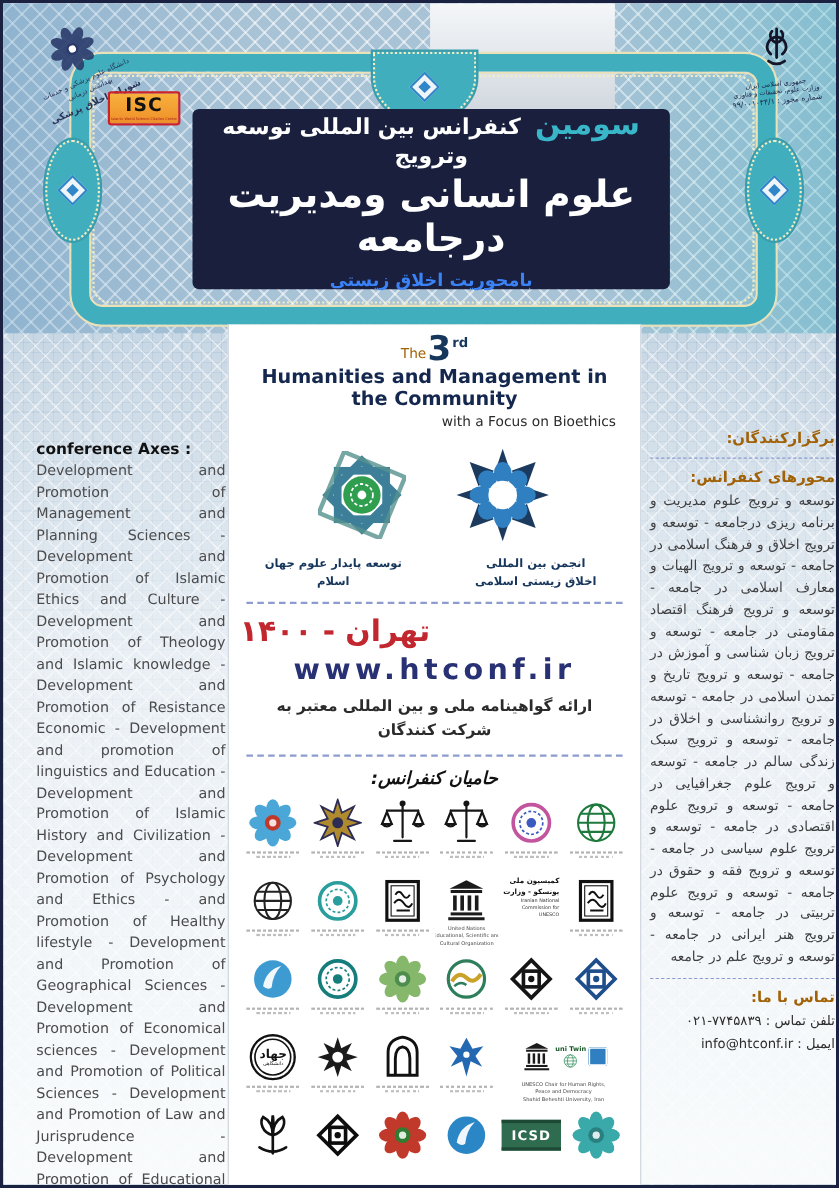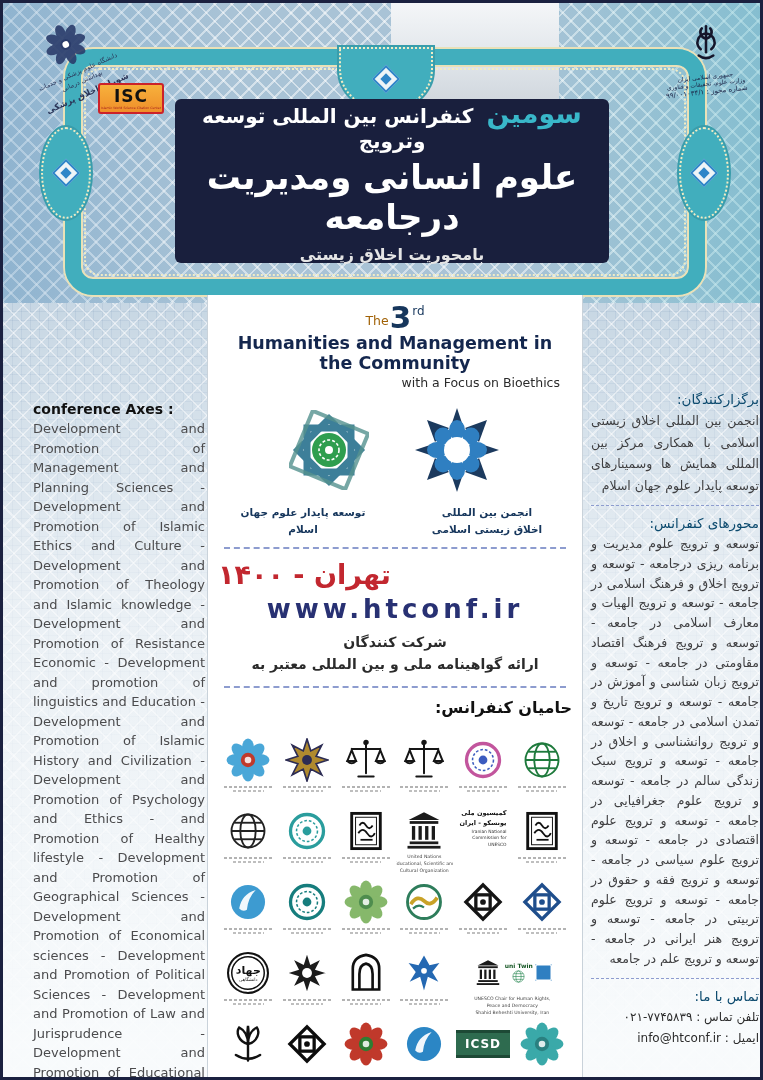--- a/index.html
+++ b/index.html
@@ -67,21 +67,21 @@
   
   .banner{
     position:absolute; left:172px; top:96px; width:434px; height:164px;
     background:#191f3d; border-radius:6px; direction:rtl;
     display:flex; flex-direction:column; align-items:center; justify-content:center;
     text-align:center; padding:6px 14px;
   }
   .banner-l1{ font-size:20px; font-weight:bold; color:#fff; letter-spacing:0; }
   .banner-l1 .accent{ color:#39b7c9; font-size:27px; margin-left:6px; }
   .banner-l2{ font-size:34px; font-weight:bold; color:#fff; margin-top:4px; }
-  .banner-l3{ font-size:16px; font-weight:bold; color:#e5e5e5; margin-top:8px;text-align:right; }
+  .banner-l3{ font-size:16px; font-weight:bold; color:#3b82f6; margin-top:8px;text-align:right; }
 
   
   .stamp{
     position:absolute; left:16px; top:18px; width:108px;
     transform:rotate(-24deg); text-align:center; color:#2b3558;
   }
   .stamp .ln1{ font-size:6.5px; line-height:1.5; }
   .stamp .ln2{ font-size:8.5px; font-weight:bold; margin-top:2px; }
 
   .isc{
@@ -105,36 +105,36 @@
   
   .panel{
     position:absolute; left:204px; top:292px; width:376px; height:785px;
     background:#fff; border:1px solid #c9d2da; border-top:none;
     padding:10px 10px 4px 10px;
   }
   .etitle{ padding:0 4px; color:#222; }
   .etitle .row1{ display:flex; align-items:flex-end; justify-content:center; line-height:1; }
   .etitle .the{ font-size:12.5px; padding-bottom:2px; color:#a16207; }
   .etitle .num{ font-size:31px; font-weight:bold; color:#16365c; line-height:.8; margin:0 1px; }
-  .etitle .ord{ font-size:12px; font-weight:normal; color:#16365c; align-self:flex-start; }
+  .etitle .ord{ font-size:12px; font-weight:bold; color:#16365c; align-self:flex-start; }
   .etitle .rest{ font-size:12.5px; padding-bottom:2px; margin-left:2px; color:#2b2b2b; }
   .etitle .row2{ text-align:center; font-size:17.5px; font-weight:bold; color:#14274e; margin-top:3px; }
   .etitle .row3{ text-align:right; font-size:12.5px; color:#2b2b2b; margin-top:2px; padding-right:8px; }
 
   .orglogos{ display:flex; justify-content:center; align-items:center; gap:44px; margin-top:16px; }
   .orgcaps{ display:flex; justify-content:center; gap:34px; margin-top:10px; direction:rtl; }
   .orgcap{ width:150px; text-align:center; font-size:10.5px; font-weight:bold; color:#16365c; line-height:1.6; }
 
   .dashsep{ border-top:2px dashed #8d9ccf; margin:10px 6px; height:0; }
 
   .tehran{ direction:rtl; text-align:left; font-size:27px; font-weight:bold; color:#c2272f; margin-top:2px; }
   .website{ text-align:center; font-size:26px; font-weight:bold; color:#283173; letter-spacing:4px; margin-top:4px; }
   .cert{ direction:rtl; text-align:center; font-size:14px; font-weight:bold; color:#2b2b2b; line-height:1.55; margin-top:8px; }
 
-  .sptitle{ direction:rtl; font-size:16px; font-weight:bold; color:#111; margin:4px 0 18px 0; }
+  .sptitle{ direction:rtl; text-align:center; font-size:16px; font-weight:bold; color:#111; margin:4px 0 6px 0;font-style:italic; }
 
   
   .grid{
     display:grid; grid-template-columns:repeat(6,1fr); gap:4px 2px; padding:2px 2px;
   }
   .sp-cell{ display:flex; flex-direction:column; align-items:center; justify-content:flex-start; height:67px; overflow:hidden; }
   .sp-cell.wide{ grid-column:span 2; }
   .sp-logo{ height:46px; display:flex; align-items:center; justify-content:center; gap:2px; }
   .sq{ width:85%; height:2px; margin-top:3px; opacity:.65;
        background:repeating-linear-gradient(90deg,#8a8a8a 0 3px, transparent 3px 5px); }
@@ -160,21 +160,21 @@
   
   .leftcol{
     position:absolute; left:30px; top:398px; width:172px; color:#4b4b4d;
   }
   .leftcol h3{ font-size:14px; color:#111; margin-bottom:2px; font-weight:bold; }
   .leftcol p{ font-size:13px; line-height:1.5; text-align:justify; }
 
   .rightcol{
     position:absolute; left:588px; top:388px; width:168px; direction:rtl; color:#3f3f41;
   }
-  .rightcol h3{ font-size:13.5px; color:#0c4a6e; font-weight:normal; margin-bottom:3px; }
+  .rightcol h3{ font-size:13.5px; color:#a16207; font-weight:bold; margin-bottom:3px; }
   .rightcol .body{ font-size:12.5px; line-height:1.72; text-align:justify; }
   .rightcol .body.axes{ line-height:1.58; }
   .rightcol .sep{ border-top:1.5px dashed #8d9ccf; margin:9px 0; }
   .contact-line{ font-size:12px; line-height:1.8; color:#2b2b2b; }
   .contact-line .val{ direction:ltr; unicode-bidi:embed;margin-top:32px; }
 </style>
 </head>
 <body>
 
 <div class="poster">
@@ -305,22 +305,22 @@
       <div class="orgcap">
         <div>توسعه پایدار علوم جهان اسلام</div>
       </div>
     </div>
 
     <div class="dashsep"></div>
 
     <div class="tehran">تهران - ۱۴۰۰</div>
     <div class="website">www.htconf.ir</div>
     <div class="cert">
+      <div>ارائه گواهینامه ملی و بین المللی معتبر به</div>
       <div>شرکت کنندگان</div>
-      <div>ارائه گواهینامه ملی و بین المللی معتبر به</div>
     </div>
 
     <div class="dashsep"></div>
 
     <div class="sptitle">حامیان کنفرانس:</div>
 
     <div class="grid">
         <div class="sp-cell">
           <div class="sp-logo">
             <svg xmlns="http://www.w3.org/2000/svg" width="44" height="44" viewBox="0 0 40 40">
@@ -468,21 +468,21 @@
             </svg>
           </div>
           <div class="capln">United Nations</div>
           <div class="capln">Educational, Scientific and</div>
           <div class="capln">Cultural Organization</div>
         </div>
         <div class="sp-cell">
           <div class="sp-logo" style="height: auto;">
             <div class="natcom">
           <div class="fa">کمیسیون ملی</div>
-              <div class="fa">یونسکو - ایران</div>
+              <div class="fa">یونسکو - وزارت</div>
           <div class="en">Iranian National<br>Commission for<br>UNESCO</div>
             </div>
           </div>
         </div>
         <div class="sp-cell">
           <div class="sp-logo">
             <svg xmlns="http://www.w3.org/2000/svg" width="44" height="44" viewBox="0 0 40 40">
               <rect x="7" y="4" width="26" height="32" fill="none" stroke="#111111" stroke-width="2.6"></rect>
       <rect x="10.5" y="7.5" width="19" height="25" fill="none" stroke="#111111" stroke-width=".9"></rect>
       <g stroke="#111111" fill="none" stroke-width="1.6">
@@ -719,21 +719,20 @@
       </div>
   </div>
 
   <div class="leftcol">
     <h3>conference Axes :</h3>
     <p>Development and Promotion of Management and Planning Sciences - Development and Promotion of Islamic Ethics and Culture - Development and Promotion of Theology and Islamic knowledge - Development and Promotion of Resistance Economic - Development and promotion of linguistics and Education - Development and Promotion of Islamic History and Civilization - Development and Promotion of Psychology and Ethics - and Promotion of Healthy lifestyle - Development and Promotion of Geographical Sciences - Development and Promotion of Economical sciences - Development and Promotion of Political Sciences - Development and Promotion of Law and Jurisprudence - Development and Promotion of Educational Sciences - Development and Promotion of Iranian Art - Development and Promotion of Science</p>
   </div>
 
   <div class="rightcol">
     <h3>برگزارکنندگان:</h3>
-    <div class="body">انجمن بین المللی اخلاق زیستی اسلامی با همکاری مرکز بین المللی همایش ها وسمینارهای توسعه پایدار علوم جهان اسلام</div>
     <div class="sep"></div>
     <h3>محورهای کنفرانس:</h3>
     <div class="body axes">توسعه و ترویج علوم مدیریت و برنامه ریزی درجامعه - توسعه و ترویج اخلاق و فرهنگ اسلامی در جامعه - توسعه و ترویج الهیات و معارف اسلامی در جامعه - توسعه و ترویج فرهنگ اقتصاد مقاومتی در جامعه - توسعه و ترویج زبان شناسی و آموزش در جامعه - توسعه و ترویج تاریخ و تمدن اسلامی در جامعه - توسعه و ترویج روانشناسی و اخلاق در جامعه - توسعه و ترویج سبک زندگی سالم در جامعه - توسعه و ترویج علوم جغرافیایی در جامعه - توسعه و ترویج علوم اقتصادی در جامعه - توسعه و ترویج علوم سیاسی در جامعه - توسعه و ترویج فقه و حقوق در جامعه - توسعه و ترویج علوم تربیتی در جامعه - توسعه و ترویج هنر ایرانی در جامعه - توسعه و ترویج علم در جامعه</div>
     <div class="sep"></div>
     <h3>تماس با ما:</h3>
     <div class="contact-line">
       <span>تلفن تماس :</span>
       <span class="val">۰۲۱-۷۷۴۵۸۳۹</span>
     </div>
     <div class="contact-line">

